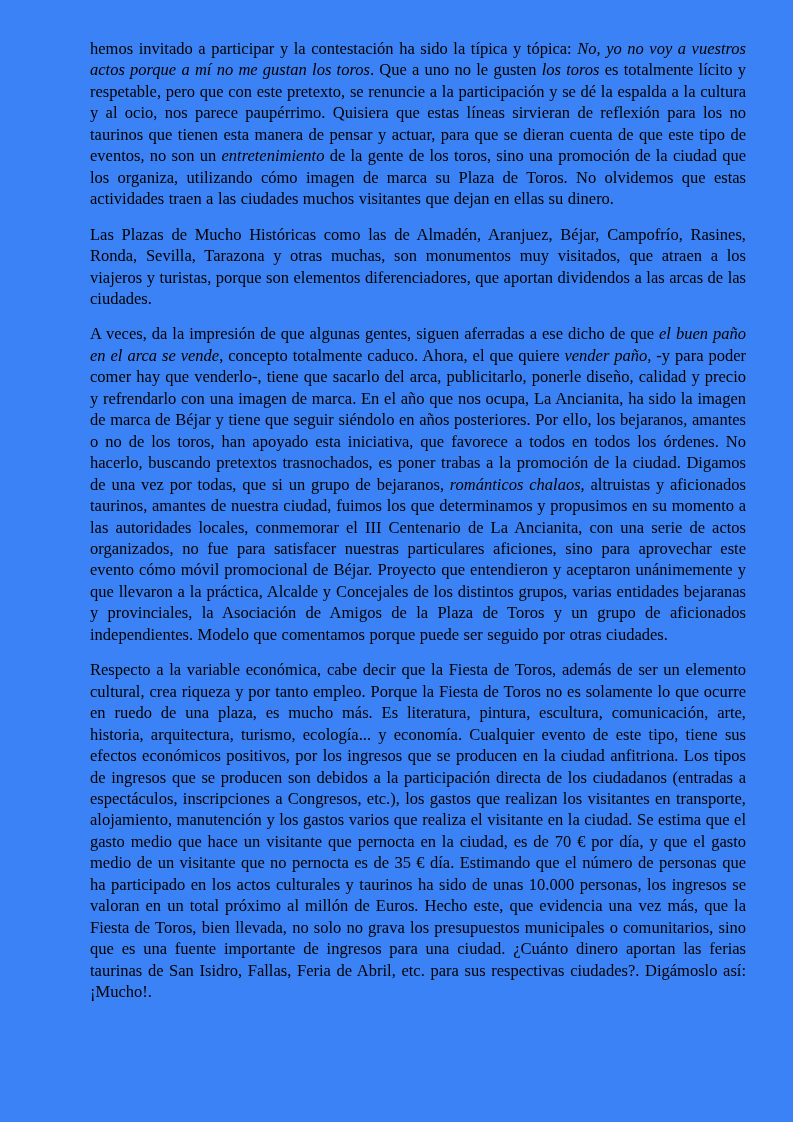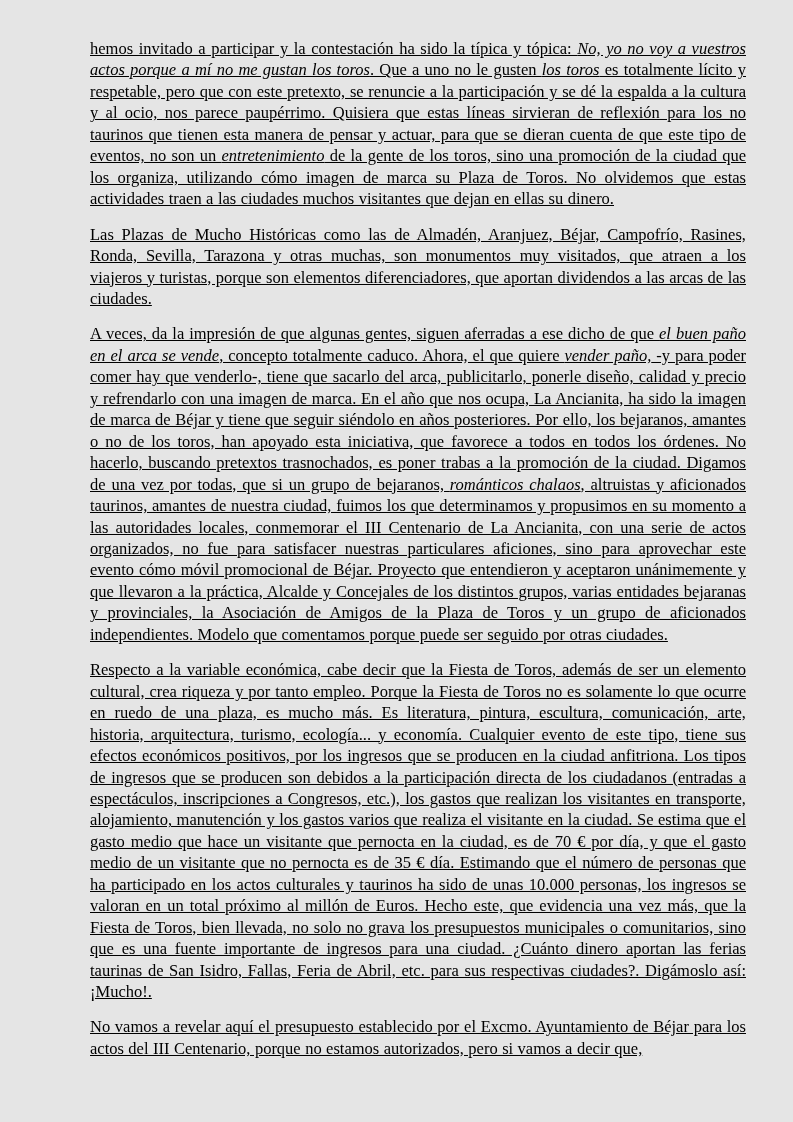--- a/index.html
+++ b/index.html
@@ -12,22 +12,21 @@
     height: 1122px;
     overflow: hidden;
     font-family: "Liberation Serif", "DejaVu Serif", serif;
     color: #000000;
   }
   .page {
     box-sizing: border-box;
     width: 793px;
     height: 1122px;
     padding: 38px 47px 20px 90px;
-    background: #e5e5e5;
-    text-decoration: underline;
+    background: #3b82f6;
   }
   .text-column {
     width: 656px;
   }
   .text-column p {
     margin: 0 0 14px 0;
     font-size: 16.5px;
     line-height: 21.45px;
     text-align: justify;
     text-justify: inter-word;
@@ -43,15 +42,14 @@
 </style>
 </head>
 <body>
 
 <main class="page">
   <div class="text-column" id="text-column">
       <p><span>hemos invitado a participar y la contestación ha sido la típica y tópica: </span><em>No, yo no voy a vuestros actos porque a mí no me gustan los toros</em><span>. Que a uno no le gusten </span><em>los toros</em><span> es totalmente lícito y respetable, pero que con este pretexto, se renuncie a la participación y se dé la espalda a la cultura y al ocio, nos parece paupérrimo. Quisiera que estas líneas sirvieran de reflexión para los no taurinos que tienen esta manera de pensar y actuar, para que se dieran cuenta de que este tipo de eventos, no son un </span><em>entretenimiento</em><span> de la gente de los toros, sino una promoción de la ciudad que los organiza, utilizando cómo imagen de marca su Plaza de Toros. No olvidemos que estas actividades traen a las ciudades muchos visitantes que dejan en ellas su dinero.</span></p>
       <p><span>Las Plazas de Mucho Históricas como las de Almadén, Aranjuez, Béjar, Campofrío, Rasines, Ronda, Sevilla, Tarazona y otras muchas, son monumentos muy visitados, que atraen a los viajeros y turistas, porque son elementos diferenciadores, que aportan dividendos a las arcas de las ciudades.</span></p>
       <p><span>A veces, da la impresión de que algunas gentes, siguen aferradas a ese dicho de que </span><em>el buen paño en el arca se vende</em><span>, concepto totalmente caduco. Ahora, el que quiere </span><em>vender paño,</em><span> -y para poder comer hay que venderlo-, tiene que sacarlo del arca, publicitarlo, ponerle diseño, calidad y precio y refrendarlo con una imagen de marca. En el año que nos ocupa, La Ancianita, ha sido la imagen de marca de Béjar y tiene que seguir siéndolo en años posteriores. Por ello, los bejaranos, amantes o no de los toros, han apoyado esta iniciativa, que favorece a todos en todos los órdenes. No hacerlo, buscando pretextos trasnochados, es poner trabas a la promoción de la ciudad. Digamos de una vez por todas, que si un grupo de bejaranos, </span><em>románticos chalaos</em><span>, altruistas y aficionados taurinos, amantes de nuestra ciudad, fuimos los que determinamos y propusimos en su momento a las autoridades locales, conmemorar el III Centenario de La Ancianita, con una serie de actos organizados, no fue para satisfacer nuestras particulares aficiones, sino para aprovechar este evento cómo móvil promocional de Béjar. Proyecto que entendieron y aceptaron unánimemente y que llevaron a la práctica, Alcalde y Concejales de los distintos grupos, varias entidades bejaranas y provinciales, la Asociación de Amigos de la Plaza de Toros y un grupo de aficionados independientes. Modelo que comentamos porque puede ser seguido por otras ciudades.</span></p>
       <p><span>Respecto a la variable económica, cabe decir que la Fiesta de Toros, además de ser un elemento cultural, crea riqueza y por tanto empleo. Porque la Fiesta de Toros no es solamente lo que ocurre en ruedo de una plaza, es mucho más. Es literatura, pintura, escultura, comunicación, arte, historia, arquitectura, turismo, ecología... y economía. Cualquier evento de este tipo, tiene sus efectos económicos positivos, por los ingresos que se producen en la ciudad anfitriona. Los tipos de ingresos que se producen son debidos a la participación directa de los ciudadanos (entradas a espectáculos, inscripciones a Congresos, etc.), los gastos que realizan los visitantes en transporte, alojamiento, manutención y los gastos varios que realiza el visitante en la ciudad. Se estima que el gasto medio que hace un visitante que pernocta en la ciudad, es de 70 € por día, y que el gasto medio de un visitante que no pernocta es de 35 € día. Estimando que el número de personas que ha participado en los actos culturales y taurinos ha sido de unas 10.000 personas, los ingresos se valoran en un total próximo al millón de Euros. Hecho este, que evidencia una vez más, que la Fiesta de Toros, bien llevada, no solo no grava los presupuestos municipales o comunitarios, sino que es una fuente importante de ingresos para una ciudad. ¿Cuánto dinero aportan las ferias taurinas de San Isidro, Fallas, Feria de Abril, etc. para sus respectivas ciudades?. Digámoslo así: ¡Mucho!.</span></p>
-      <p><span>No vamos a revelar aquí el presupuesto establecido por el Excmo. Ayuntamiento de Béjar para los actos del III Centenario, porque no estamos autorizados, pero si vamos a decir que,</span></p>
     </div>
 </main>
 
 </body></html>

